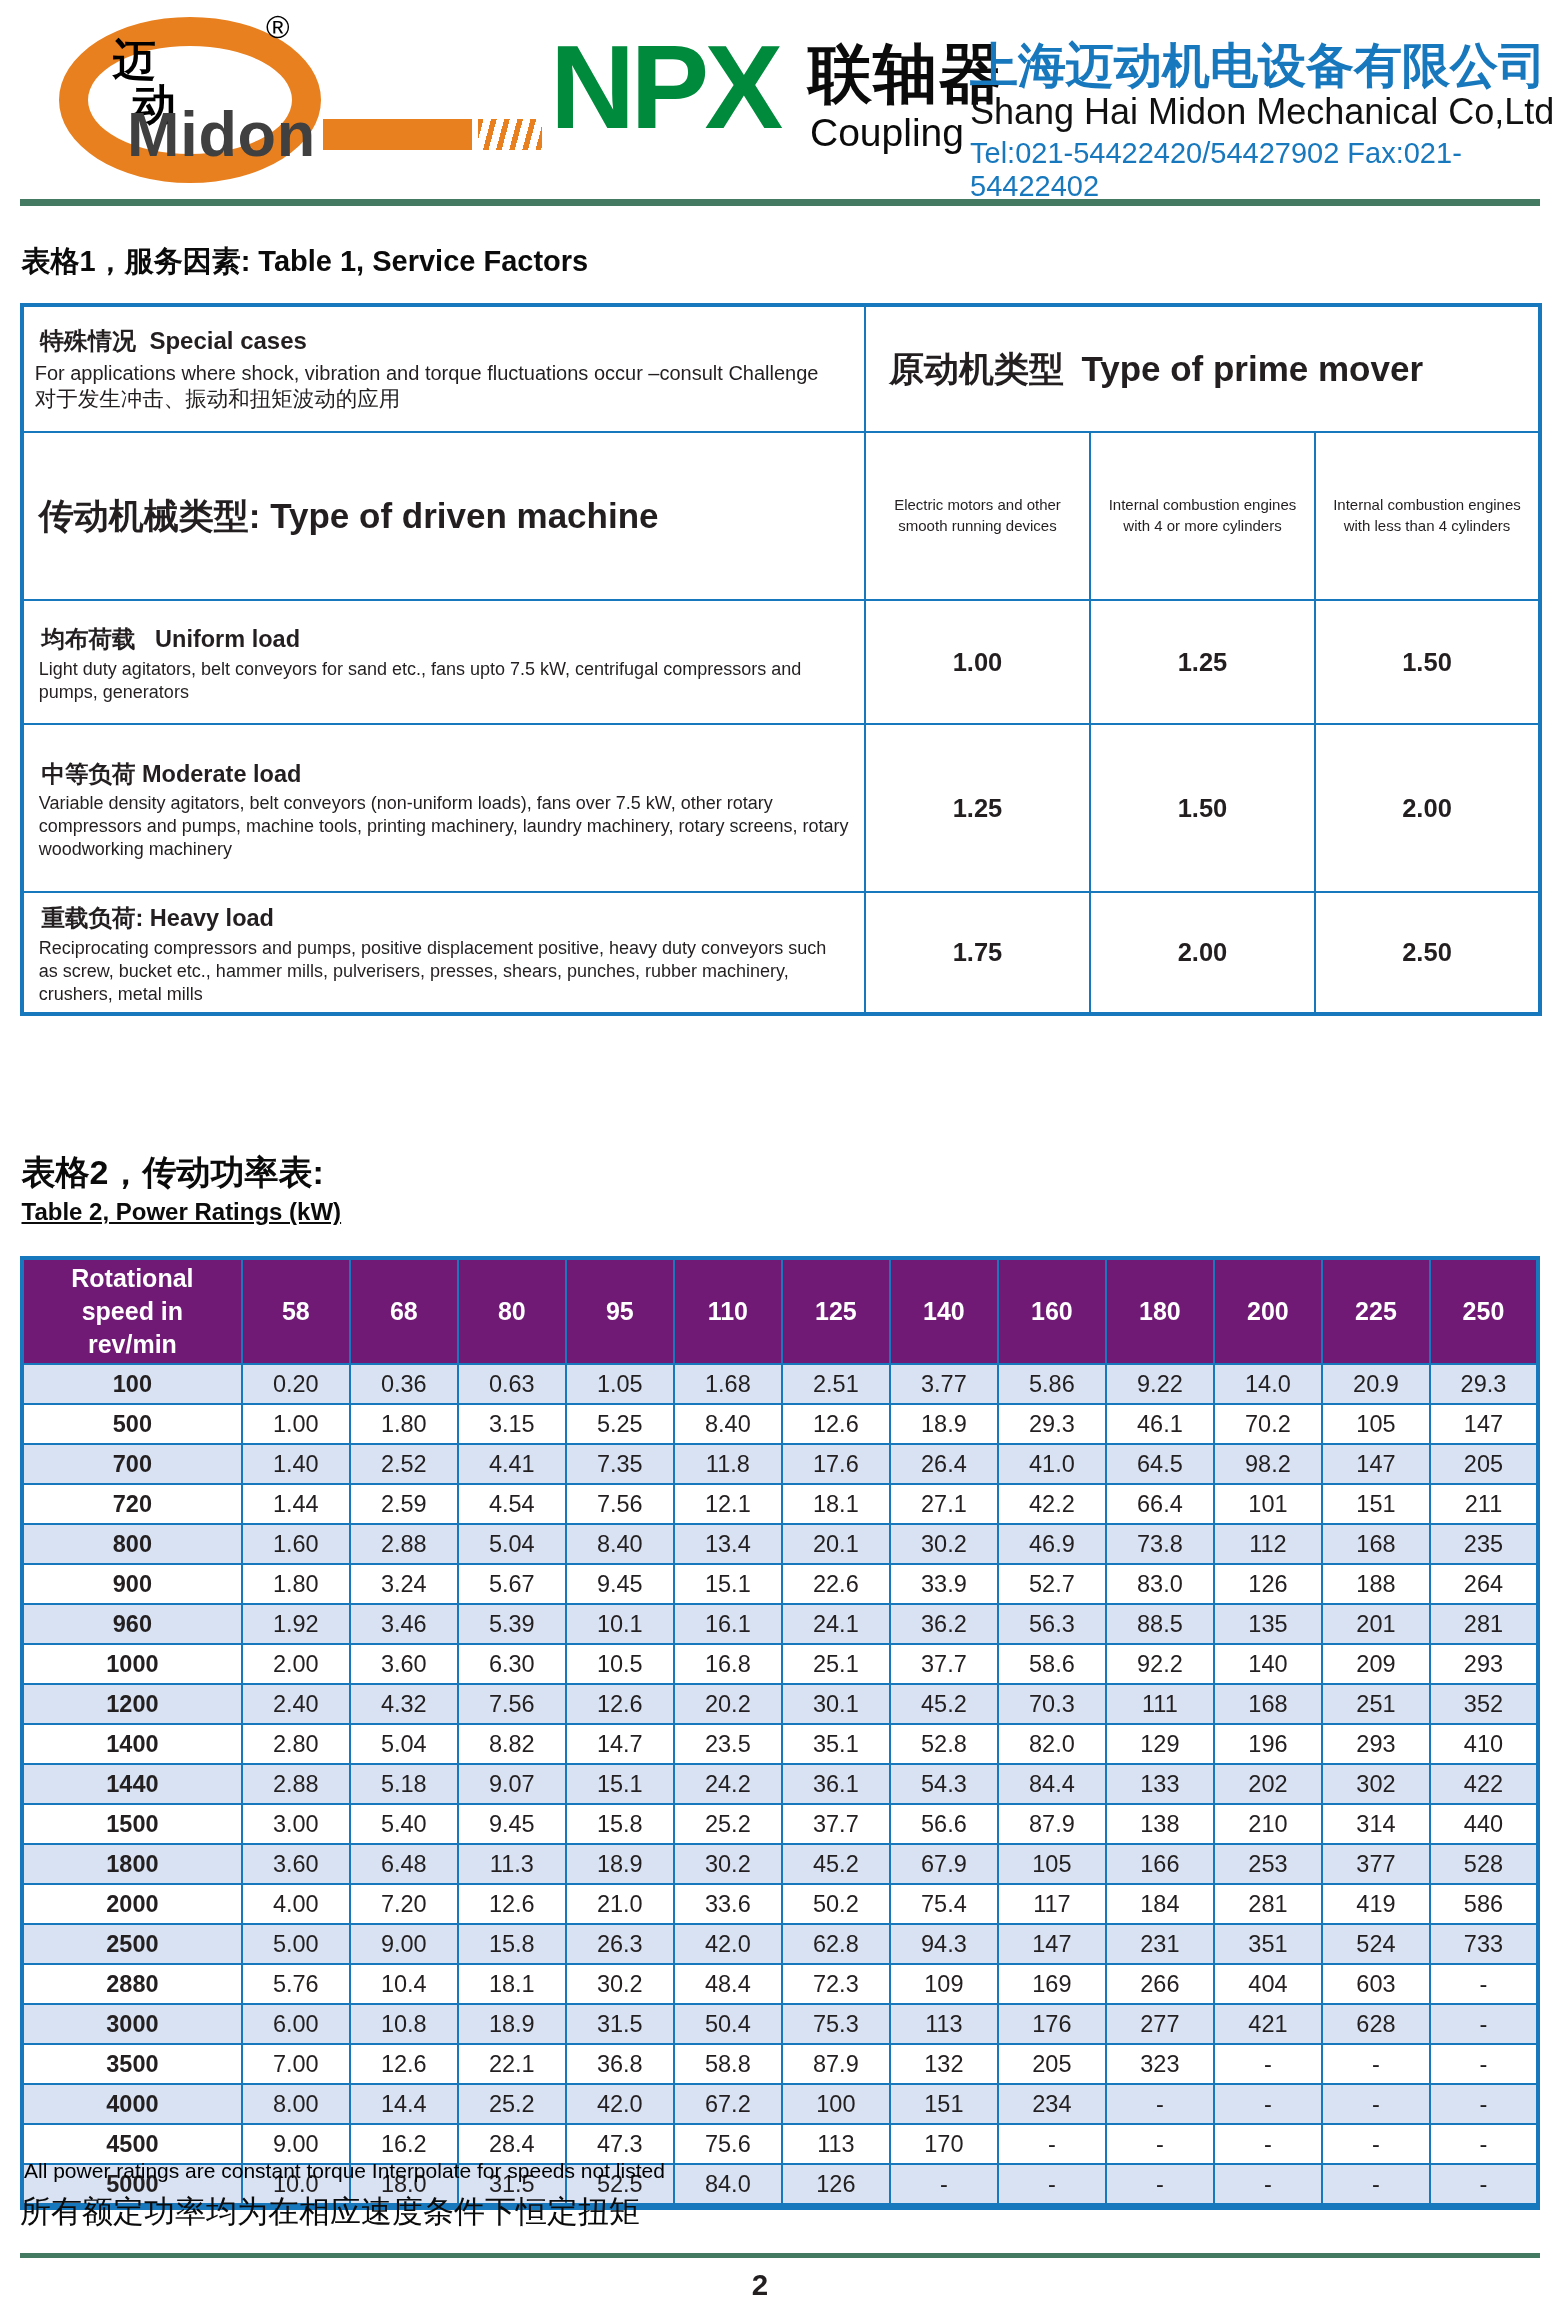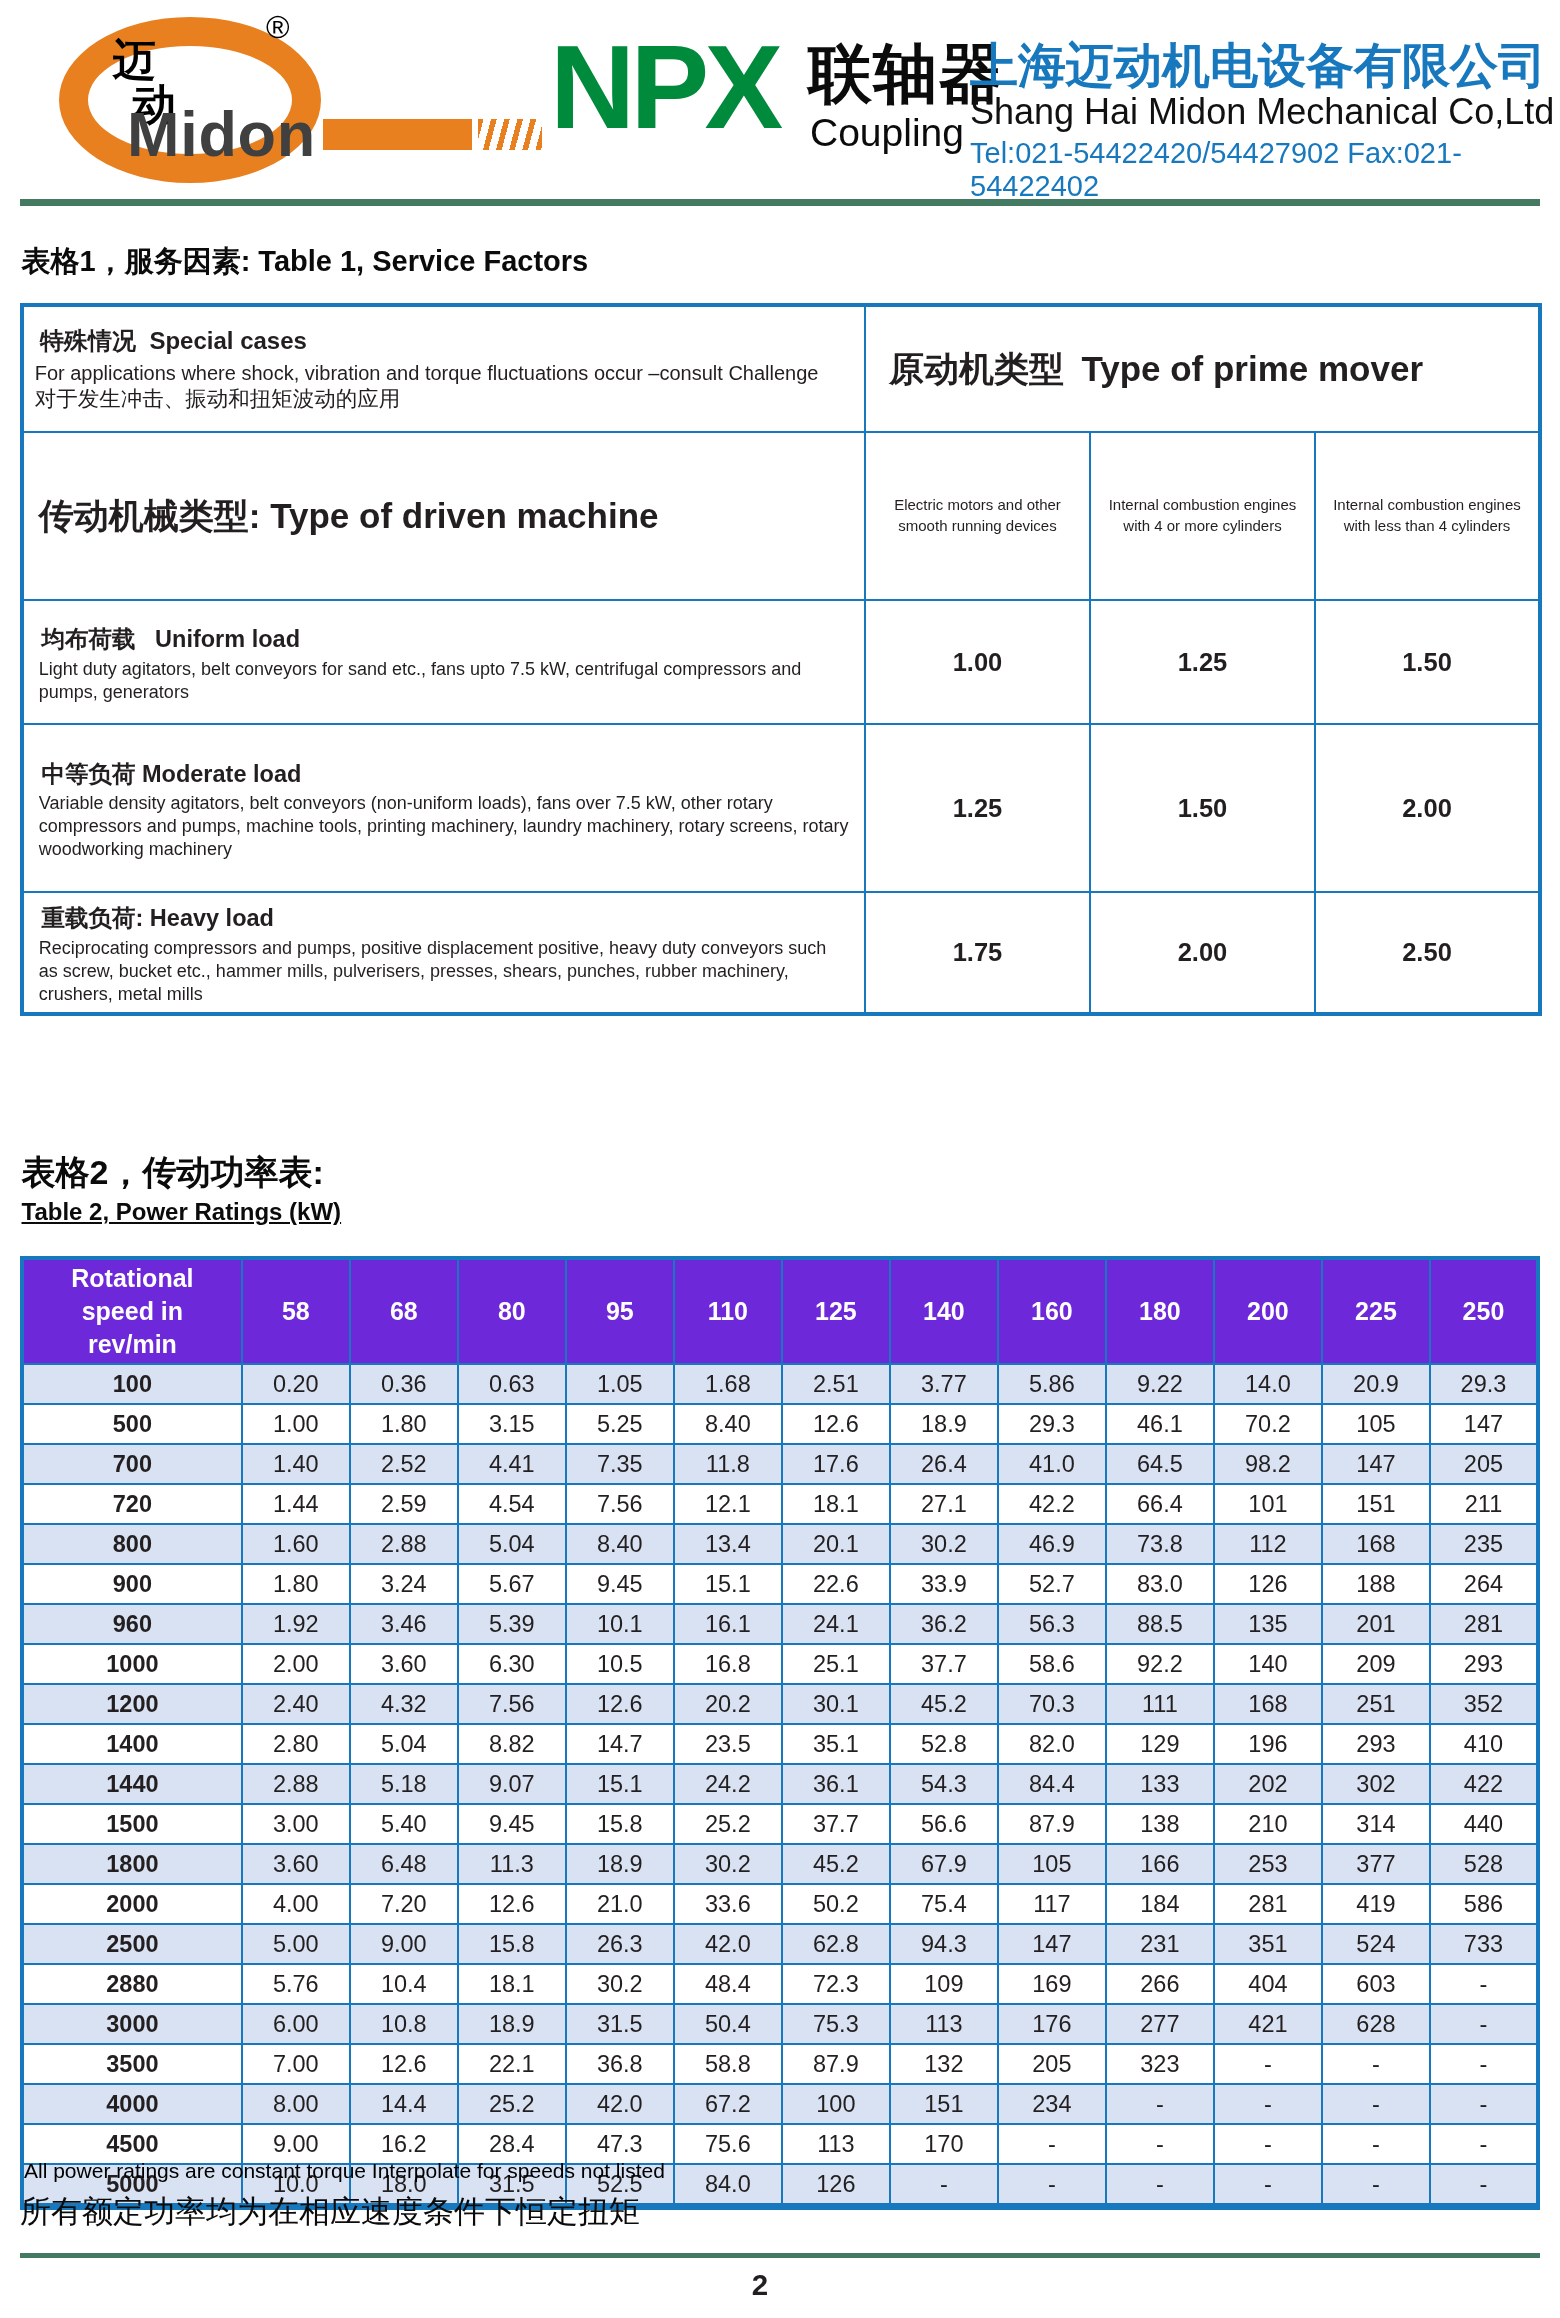--- a/index.html
+++ b/index.html
@@ -47,21 +47,21 @@
   .load-head { font-size:23.5px; font-weight:bold; margin-bottom:2.7px; padding-left:2.7px; }
   .load-desc { font-size:18px; line-height:1.27; }
   .factor-cell { text-align:center; font-size:25.5px; font-weight:bold; }
 
   
   .t2-title-cn { position:absolute; left:21.5px; top:1150px; font-size:34px; font-weight:bold; color:#0b0b0b; }
   .t2-title-en { position:absolute; left:21.5px; top:1198px; font-size:24px; font-weight:bold; color:#0b0b0b;text-decoration:underline; }
   table.t2 { position:absolute; left:20px; top:1256px; width:1520px; border-collapse:collapse; table-layout:fixed;
     border:4.7px solid #1778BE; border-bottom-width:7.4px; }
   .t2 th, .t2 td { border:2px solid #1778BE; text-align:center; }
-  .t2 thead th { background:#6d28d9; color:#ffffff; font-size:25px; font-weight:bold; height:101px; line-height:1.32; }
+  .t2 thead th { background:#701a75; color:#ffffff; font-size:25px; font-weight:bold; height:101px; line-height:1.32; }
   .t2 th.speed-head { width:182px; padding:0 17.4px; }
   .t2 tbody td { height:36px; font-size:23.5px; background:#ffffff; color:#231f20; }
   .t2 tbody tr.alt td { background:#D8E2F2; }
   .t2 tbody td.speed-cell { font-weight:bold; }
 
   
   .note-en { position:absolute; left:24px; top:2159px; font-size:21px; color:#000000; }
   .note-cn { position:absolute; left:20px; top:2191px; font-size:31px; color:#0b0b0b; }
   .bottom-line { position:absolute; left:20px; top:2253px; width:1520px; height:5.4px; background:#457A62; }
   .page-num { position:absolute; left:0; top:2268px; width:1520px; text-align:center; font-size:29.5px; font-weight:bold; color:#231f20; }

